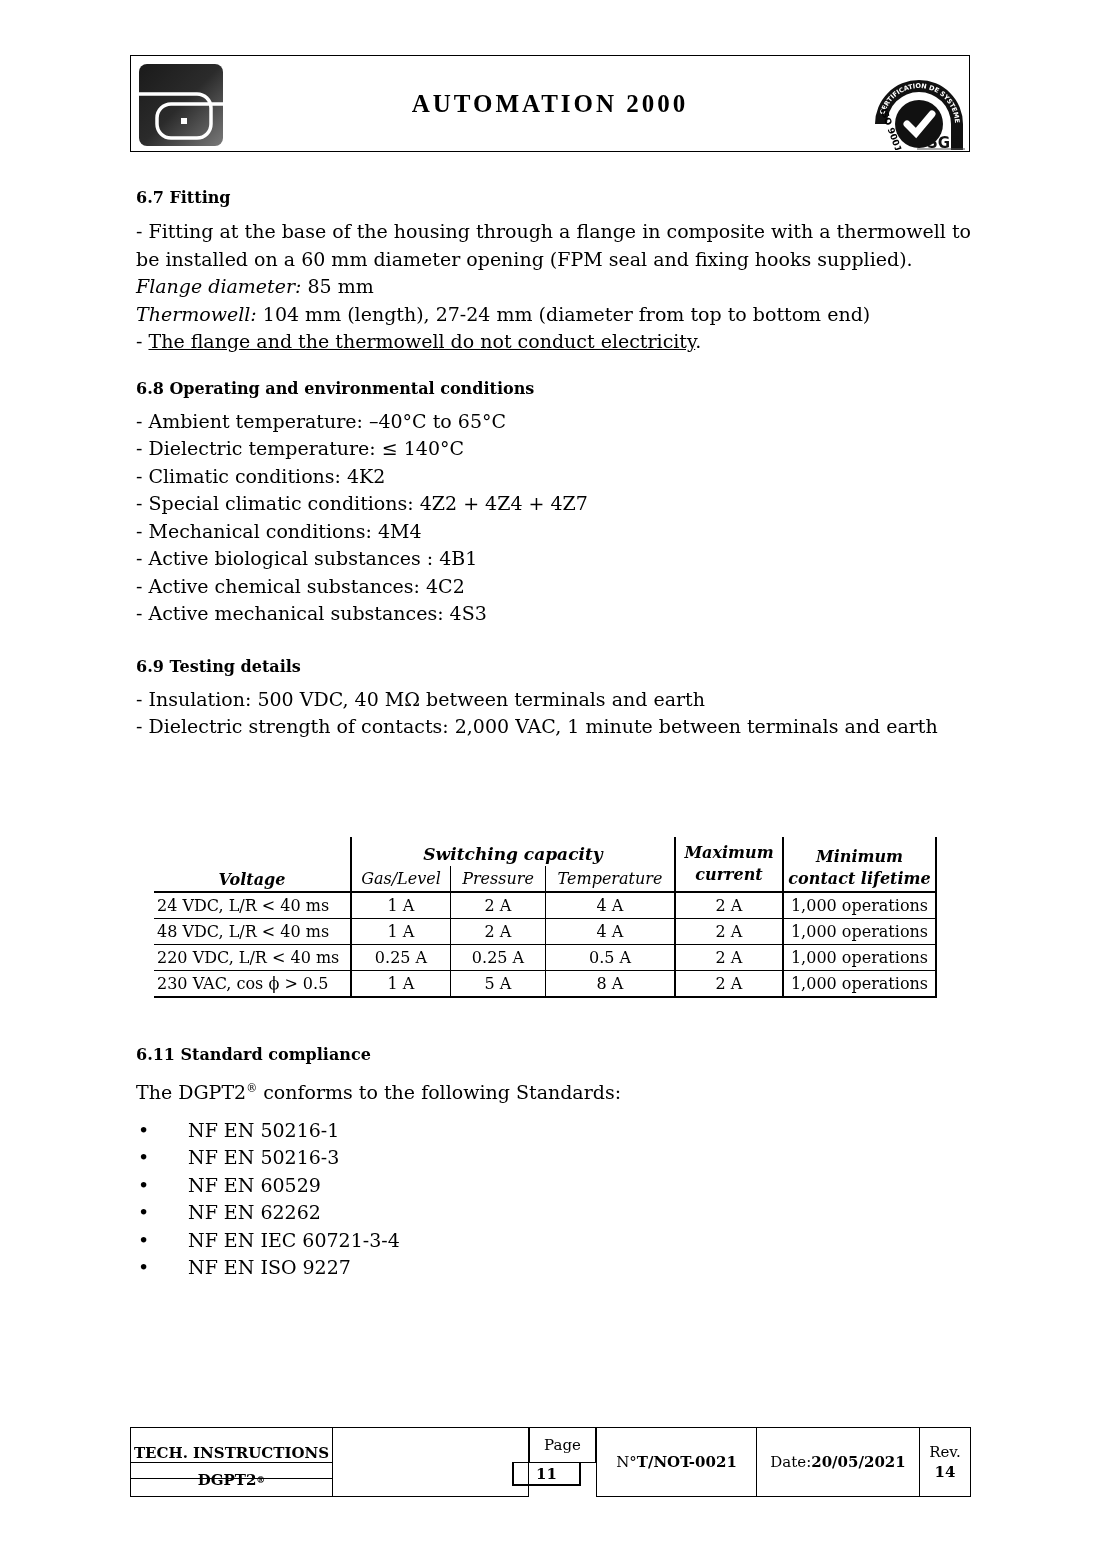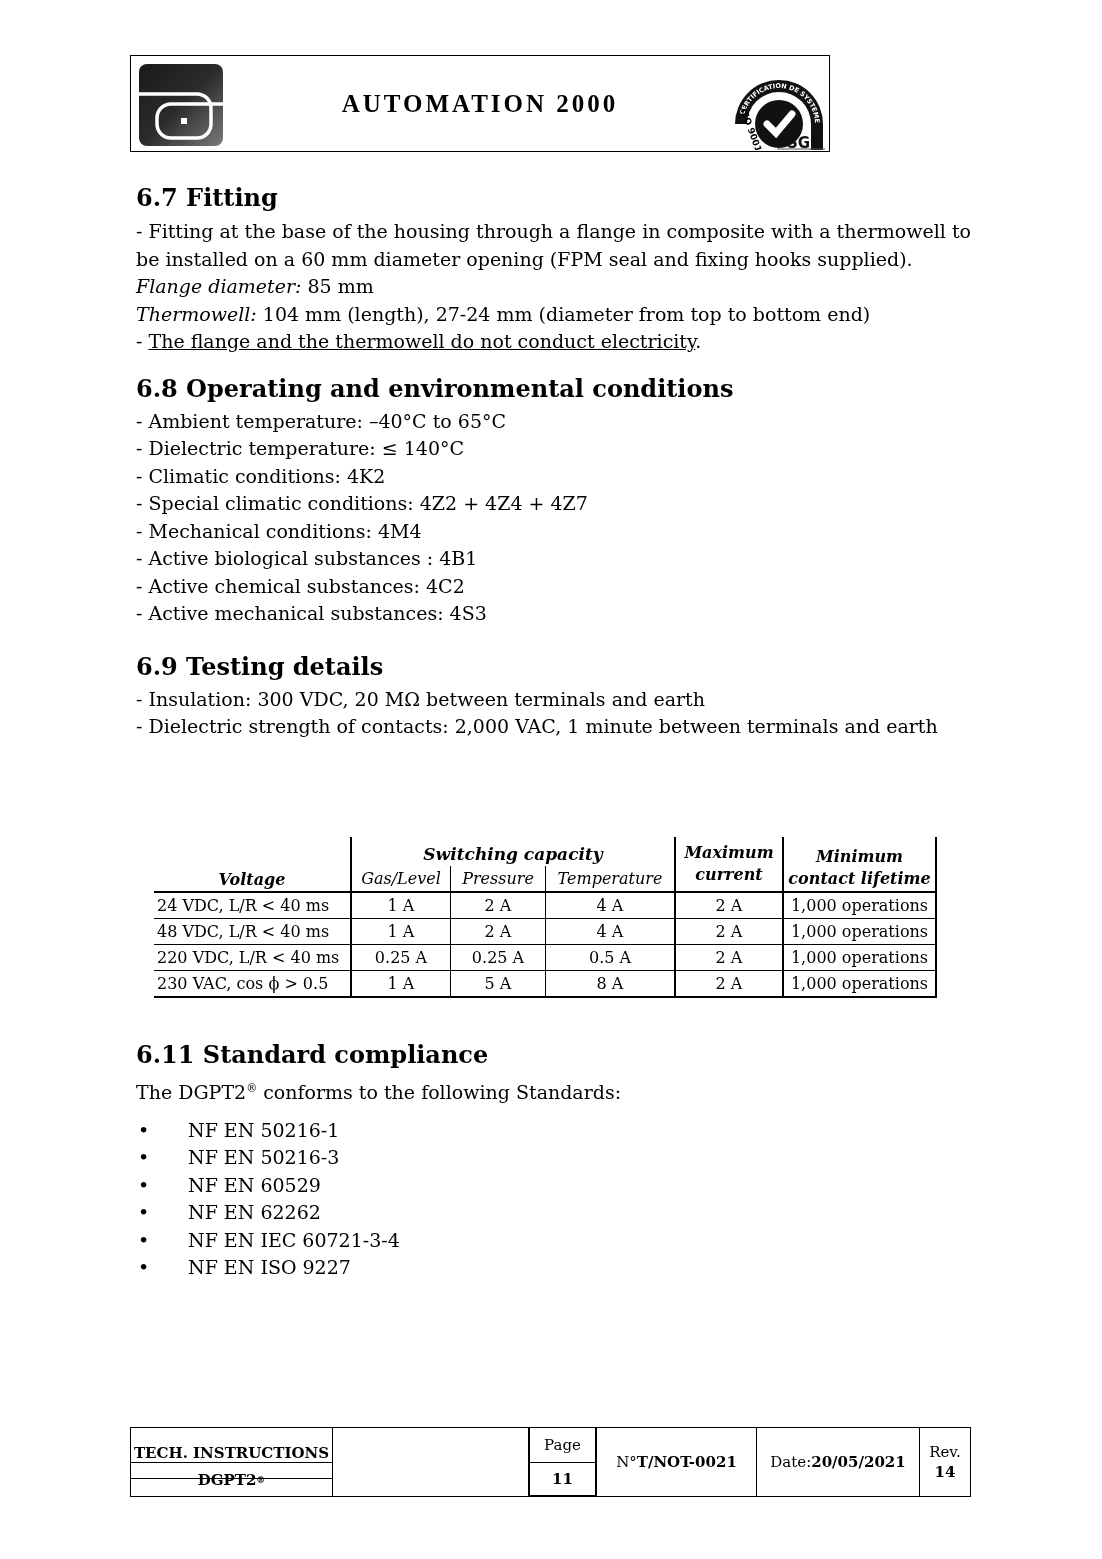--- a/index.html
+++ b/index.html
@@ -1,23 +1,23 @@
 <!DOCTYPE html>
 <html><head>
 <meta charset="utf-8">
 <style>
   html, body { margin: 0; padding: 0; background: #ffffff; }
   body { width: 1102px; height: 1559px; position: relative; font-family: "DejaVu Serif", "Liberation Serif", serif; color: #000; overflow: hidden; }
-  .header-box { position: absolute; left: 130px; top: 55px; width: 700px; height: 97px; border: 1px solid #000; box-sizing: border-box; }
+  .header-box { position: absolute; left: 130px; top: 55px; width: 840px; height: 97px; border: 1px solid #000; box-sizing: border-box; }
   .logo { position: absolute; left: 8px; top: 8px; width: 84px; height: 82px; border-radius: 8px; background: linear-gradient(135deg, #1a1a1a 0%, #2b2b2b 50%, #7a7a7a 100%); overflow: hidden; }
   .company-name { position: absolute; left: 0; right: 0; top: 34px; text-align: center; font-family: "Liberation Serif", serif; font-size: 25px; font-weight: bold; letter-spacing: 3px; }
   .sgs-logo { position: absolute; right: 4px; top: 2px; width: 104px; height: 92px; }
 
   .content { position: absolute; left: 136px; top: 183px; width: 840px; font-family: "DejaVu Serif", serif; font-size: 19px; line-height: 27.5px; }
-  .section-title { font-weight: bold; font-size: 24px; margin: 0; line-height: 30px; }
+  .section-title { font-weight: bold; font-size: 16px; margin: 0; line-height: 30px; }
   .para { margin: 0; }
   .italic { font-style: italic; }
   .underline { text-decoration: underline; }
   .spacer-md { height: 18px; }
   .spacer-lg { height: 24px; }
 
   table.elec { position: absolute; left: 154px; top: 837px; border-collapse: collapse; font-family: "DejaVu Serif", serif; font-size: 16px; }
   table.elec td, table.elec th { padding: 0 3px; height: 25px; line-height: 22px; }
   table.elec th { font-weight: normal; font-style: italic; }
   .hdr-bold { font-weight: bold !important; }
@@ -85,21 +85,21 @@
     <p class="para">- Mechanical conditions: 4M4</p>
     <p class="para">- Active biological substances : 4B1</p>
     <p class="para">- Active chemical substances: 4C2</p>
     <p class="para">- Active mechanical substances: 4S3</p>
   </div>
 
   <div class="spacer-lg"></div>
 
   <h2 class="section-title">6.9 Testing details</h2>
   <div style="height:4px"></div>
-  <p class="para">- Insulation: 300 VDC, 20 MΩ between terminals and earth</p>
+  <p class="para">- Insulation: 500 VDC, 40 MΩ between terminals and earth</p>
   <p class="para">- Dielectric strength of contacts: 2,000 VAC, 1 minute between terminals and earth</p>
 
   <div class="spacer-lg"></div>
 
 </div>
 
 <table class="elec">
   <thead>
     <tr>
       <th rowspan="2" class="c bb" style="width:190px; vertical-align:bottom;"><span class="hdr-bold" style="font-weight:bold;">Voltage</span></th>
@@ -165,21 +165,21 @@
 </div>
 
 <div class="footer">
   <div class="f-cell f-bold" style="left:0; top:0; width:203px; height:52px;">TECH. INSTRUCTIONS</div>
   <div class="f-cell f-bold" style="left:0; top:35px; width:203px; height:35px;">
       <span>DGPT2</span>
       <sup style="font-size:9px;">®</sup>
     </div>
   <div class="f-cell" style="left:202px; top:0; width:197px; height:70px;"></div>
   <div class="f-cell" style="left:398px; top:0; width:69px; height:36px; border-width:1px 2px 1px 2px;">Page</div>
-  <div class="f-cell f-bold" style="left:398px; top:35px; width:69px; height:35px; border-width:1px 2px 2px 2px;">11</div>
+  <div class="f-cell f-bold" style="left:382px; top:35px; width:69px; height:24px; border-width:1px 2px 2px 2px;">11</div>
   <div class="f-cell" style="left:466px; top:0; width:161px; height:70px;">
       <span>N° </span>
       <span class="f-bold">T/NOT-0021</span>
     </div>
   <div class="f-cell" style="left:626px; top:0; width:164px; height:70px;">
       <span>Date: </span>
       <span class="f-bold">20/05/2021</span>
     </div>
   <div class="f-cell" style="left:789px; top:0; width:52px; height:70px; flex-direction:column; line-height:20px;">
       <span>Rev.</span>

